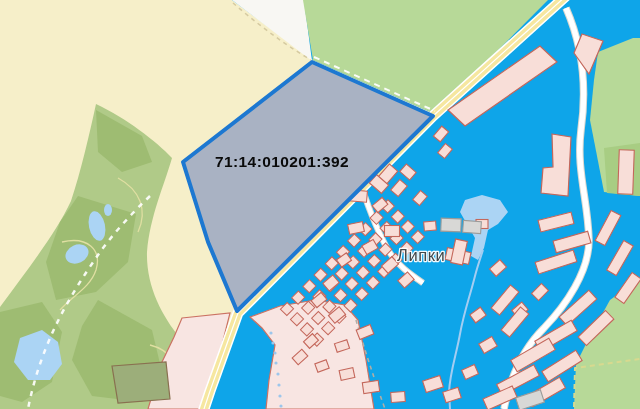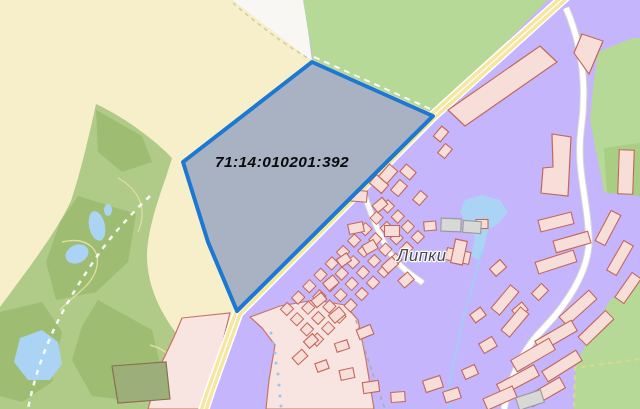--- a/index.html
+++ b/index.html
@@ -1,17 +1,17 @@
 <!DOCTYPE html>
 <html><head>
 <meta charset="utf-8">
 <style>
   html,body{margin:0;padding:0;background:#e8e8e8;}
-  .screen{width:640px;height:409px;position:relative;overflow:hidden;background:#c4b5fd;
-          font-family:"Liberation Sans",sans-serif;font-style:italic;}
+  .screen{width:640px;height:409px;position:relative;overflow:hidden;background:#0ea5e9;
+          font-family:"Liberation Sans",sans-serif;}
   svg{display:block;}
   .cad-label{font-family:"Liberation Sans",sans-serif;font-weight:bold;font-size:15.5px;
              fill:#0a0a0a;letter-spacing:.4px;}
   .village-label{font-family:"Liberation Sans",sans-serif;font-weight:400;font-size:16.5px;
              fill:#424242;letter-spacing:.6px;paint-order:stroke;stroke:#ffffff;stroke-width:2.5px;
              stroke-linejoin:round;opacity:.95;}
 </style>
 </head>
 <body>
 

